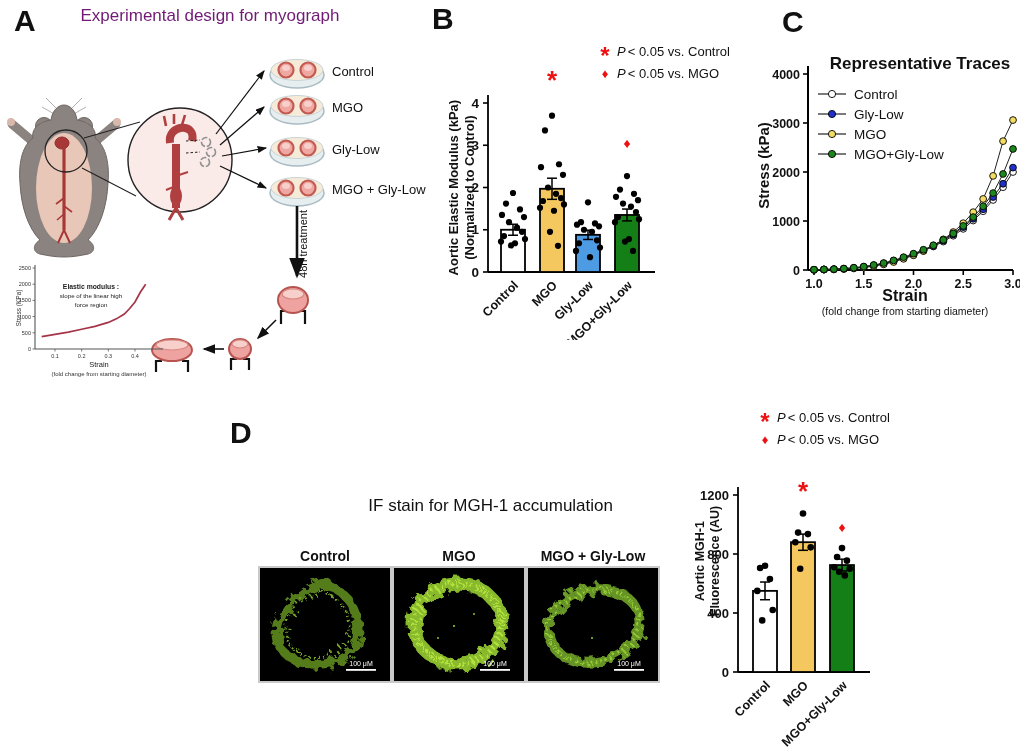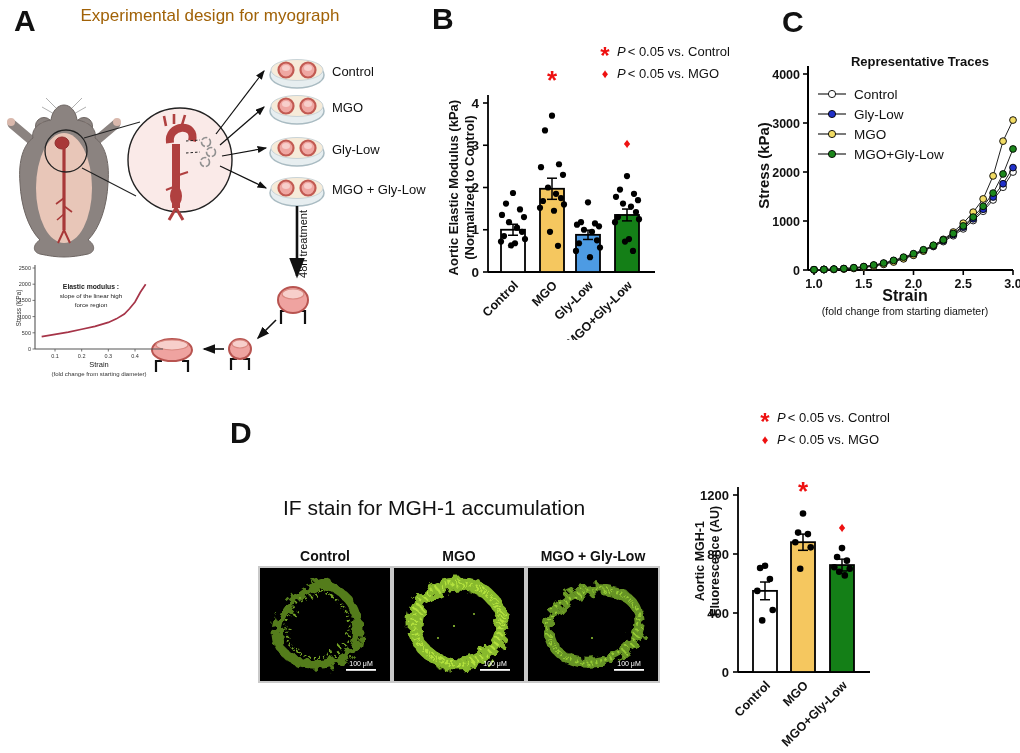--- a/index.html
+++ b/index.html
@@ -1,31 +1,31 @@
 <!DOCTYPE html>
 <html><head>
 <meta charset="utf-8">
 <style>
   html,body{margin:0;padding:0;background:#fff;}
   #fig{position:relative;width:1020px;height:753px;background:#ffffff;overflow:hidden;
        font-family:"Liberation Sans",sans-serif;color:#111;}
   .abs{position:absolute;}
   .panel-label{font-size:30px;font-weight:800;color:#111;}
-  .a-title{width:310px;text-align:center;font-size:17px;color:#a16207;line-height:1.25;}
+  .a-title{width:310px;text-align:center;font-size:17px;color:#701a75;line-height:1.25;}
   .vlabel{transform:rotate(-90deg);text-align:center;font-weight:700;color:#111;}
   .legend{display:flex;flex-direction:column;gap:7px;}
   .legend-row{display:flex;align-items:center;gap:5px;font-size:13px;color:#111;white-space:nowrap;}
   .legend-row .ptext i{font-style:italic;margin-right:2px;}
   .sym{color:#ee1111;font-weight:700;display:inline-block;width:14px;text-align:center;}
   .sym.ast{font-size:24px;line-height:10px;position:relative;top:4px;}
   .sym.dia{font-size:13px;line-height:13px;}
-  .c-title{font-weight:700;font-size:13px;text-align:center;}
+  .c-title{font-weight:700;font-size:17px;text-align:center;}
   .c-xlabel{font-weight:700;font-size:16px;text-align:center;}
   .c-xsub{font-size:10.5px;text-align:center;color:#111;}
-  .d-title{font-size:21px;text-align:left;}
+  .d-title{font-size:17px;text-align:right;}
   .img-label{font-weight:700;font-size:14px;text-align:center;}
   .micro-strip{display:flex;gap:0;}
   .micro-box{width:130px;height:113px;background:#000;border:2px solid #c9c9c9;}
   svg text{font-family:"Liberation Sans",sans-serif;}
 </style>
 </head>
 <body>
 
 <div id="fig">
 

